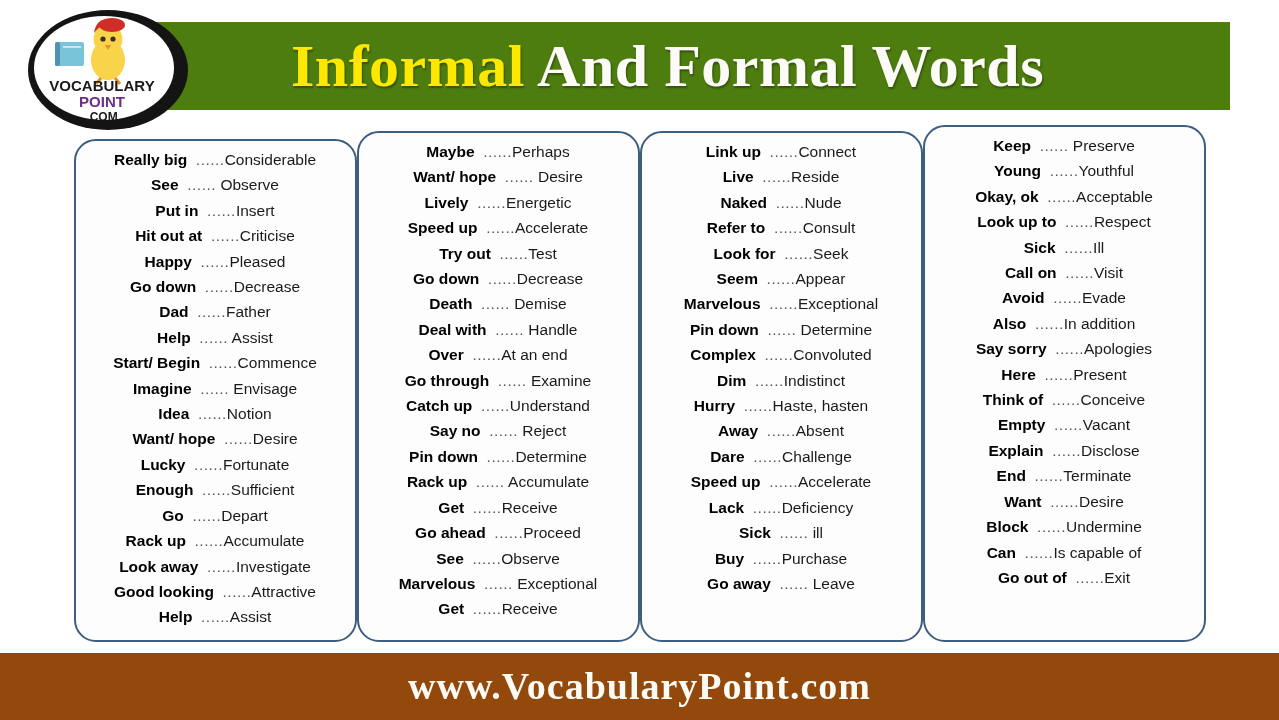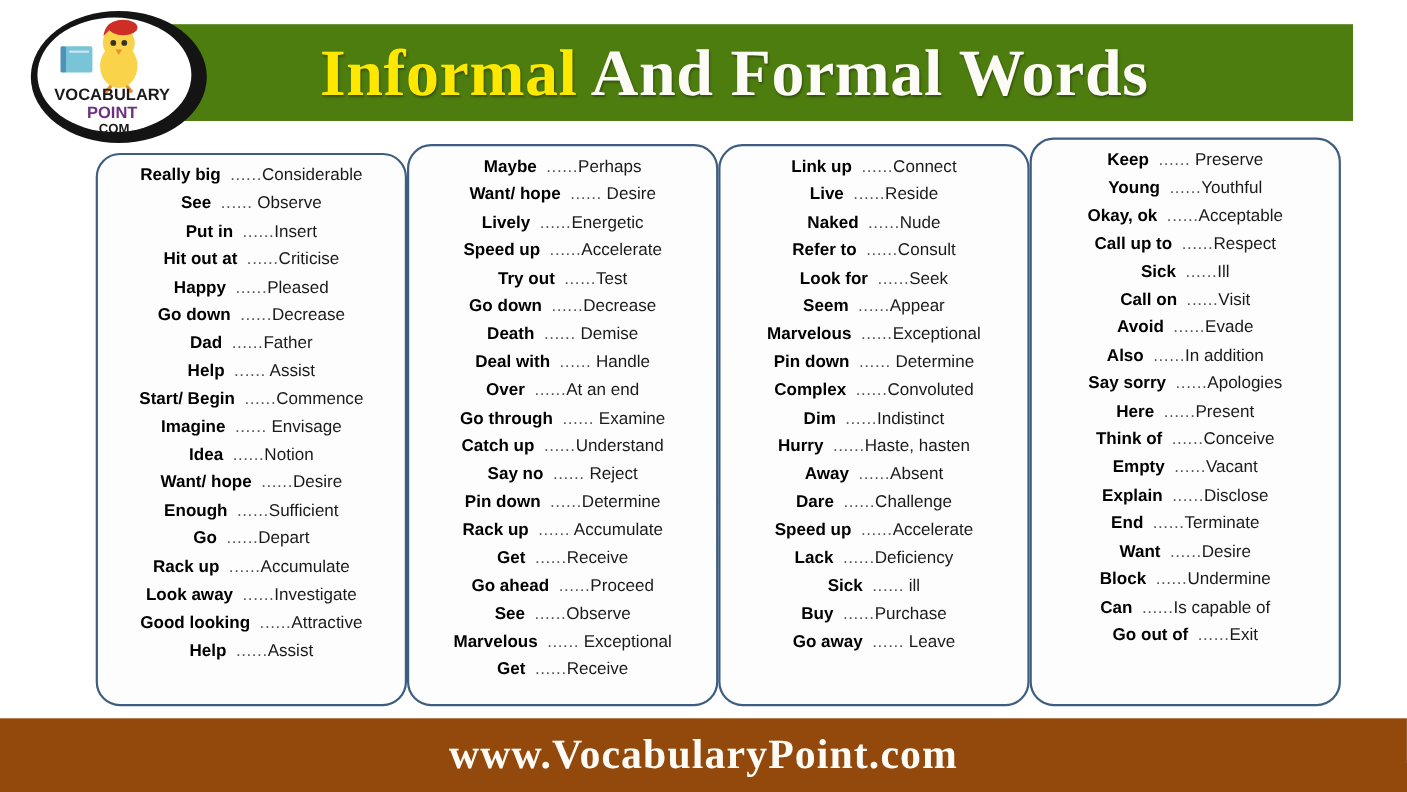--- a/index.html
+++ b/index.html
@@ -67,21 +67,21 @@
 
   
   #columns {
     position: absolute;
     left: 0;
     top: 137px;
     width: 1279px;
     height: 505px;
     z-index: 2;
     display: flex;
-    justify-content: flex-end;
+    justify-content: center;
     padding: 0 60px;
     box-sizing: border-box;
   }
   .word-card {
     width: 283px;
     box-sizing: border-box;
     border: 2px solid #3d5e80;
     border-radius: 22px;
     background: #fdfdfd;
     padding: 6px 6px 8px 6px;
@@ -202,20 +202,21 @@
         <div class="word-row"><span class="informal">Put in</span>&nbsp; <span class="dots">......</span><span class="formal">Insert</span></div>
         <div class="word-row"><span class="informal">Hit out at</span>&nbsp; <span class="dots">......</span><span class="formal">Criticise</span></div>
         <div class="word-row"><span class="informal">Happy</span>&nbsp; <span class="dots">......</span><span class="formal">Pleased</span></div>
         <div class="word-row"><span class="informal">Go down</span>&nbsp; <span class="dots">......</span><span class="formal">Decrease</span></div>
         <div class="word-row"><span class="informal">Dad</span>&nbsp; <span class="dots">......</span><span class="formal">Father</span></div>
         <div class="word-row"><span class="informal">Help</span>&nbsp; <span class="dots">......</span><span class="formal"> Assist</span></div>
         <div class="word-row"><span class="informal">Start/ Begin</span>&nbsp; <span class="dots">......</span><span class="formal">Commence</span></div>
         <div class="word-row"><span class="informal">Imagine</span>&nbsp; <span class="dots">......</span><span class="formal"> Envisage</span></div>
         <div class="word-row"><span class="informal">Idea</span>&nbsp; <span class="dots">......</span><span class="formal">Notion</span></div>
         <div class="word-row"><span class="informal">Want/ hope</span>&nbsp; <span class="dots">......</span><span class="formal">Desire</span></div>
+        <div class="word-row"><span class="informal">Lucky</span>&nbsp; <span class="dots">......</span><span class="formal">Fortunate</span></div>
         <div class="word-row"><span class="informal">Enough</span>&nbsp; <span class="dots">......</span><span class="formal">Sufficient</span></div>
         <div class="word-row"><span class="informal">Go</span>&nbsp; <span class="dots">......</span><span class="formal">Depart</span></div>
         <div class="word-row"><span class="informal">Rack up</span>&nbsp; <span class="dots">......</span><span class="formal">Accumulate</span></div>
         <div class="word-row"><span class="informal">Look away</span>&nbsp; <span class="dots">......</span><span class="formal">Investigate</span></div>
         <div class="word-row"><span class="informal">Good looking</span>&nbsp; <span class="dots">......</span><span class="formal">Attractive</span></div>
         <div class="word-row"><span class="informal">Help</span>&nbsp; <span class="dots">......</span><span class="formal">Assist</span></div>
       </div>
   </div>
   <div class="word-card" id="card-2">
     <div class="card-inner">
@@ -260,21 +261,21 @@
         <div class="word-row"><span class="informal">Sick</span>&nbsp; <span class="dots">......</span><span class="formal"> ill</span></div>
         <div class="word-row"><span class="informal">Buy</span>&nbsp; <span class="dots">......</span><span class="formal">Purchase</span></div>
         <div class="word-row"><span class="informal">Go away</span>&nbsp; <span class="dots">......</span><span class="formal"> Leave</span></div>
       </div>
   </div>
   <div class="word-card" id="card-4">
     <div class="card-inner">
         <div class="word-row"><span class="informal">Keep</span>&nbsp; <span class="dots">......</span><span class="formal"> Preserve</span></div>
         <div class="word-row"><span class="informal">Young</span>&nbsp; <span class="dots">......</span><span class="formal">Youthful</span></div>
         <div class="word-row"><span class="informal">Okay, ok</span>&nbsp; <span class="dots">......</span><span class="formal">Acceptable</span></div>
-        <div class="word-row"><span class="informal">Call up to</span>&nbsp; <span class="dots">......</span><span class="formal">Respect</span></div>
+        <div class="word-row"><span class="informal">Look up to</span>&nbsp; <span class="dots">......</span><span class="formal">Respect</span></div>
         <div class="word-row"><span class="informal">Sick</span>&nbsp; <span class="dots">......</span><span class="formal">Ill</span></div>
         <div class="word-row"><span class="informal">Call on</span>&nbsp; <span class="dots">......</span><span class="formal">Visit</span></div>
         <div class="word-row"><span class="informal">Avoid</span>&nbsp; <span class="dots">......</span><span class="formal">Evade</span></div>
         <div class="word-row"><span class="informal">Also</span>&nbsp; <span class="dots">......</span><span class="formal">In addition</span></div>
         <div class="word-row"><span class="informal">Say sorry</span>&nbsp; <span class="dots">......</span><span class="formal">Apologies</span></div>
         <div class="word-row"><span class="informal">Here</span>&nbsp; <span class="dots">......</span><span class="formal">Present</span></div>
         <div class="word-row"><span class="informal">Think of</span>&nbsp; <span class="dots">......</span><span class="formal">Conceive</span></div>
         <div class="word-row"><span class="informal">Empty</span>&nbsp; <span class="dots">......</span><span class="formal">Vacant</span></div>
         <div class="word-row"><span class="informal">Explain</span>&nbsp; <span class="dots">......</span><span class="formal">Disclose</span></div>
         <div class="word-row"><span class="informal">End</span>&nbsp; <span class="dots">......</span><span class="formal">Terminate</span></div>

